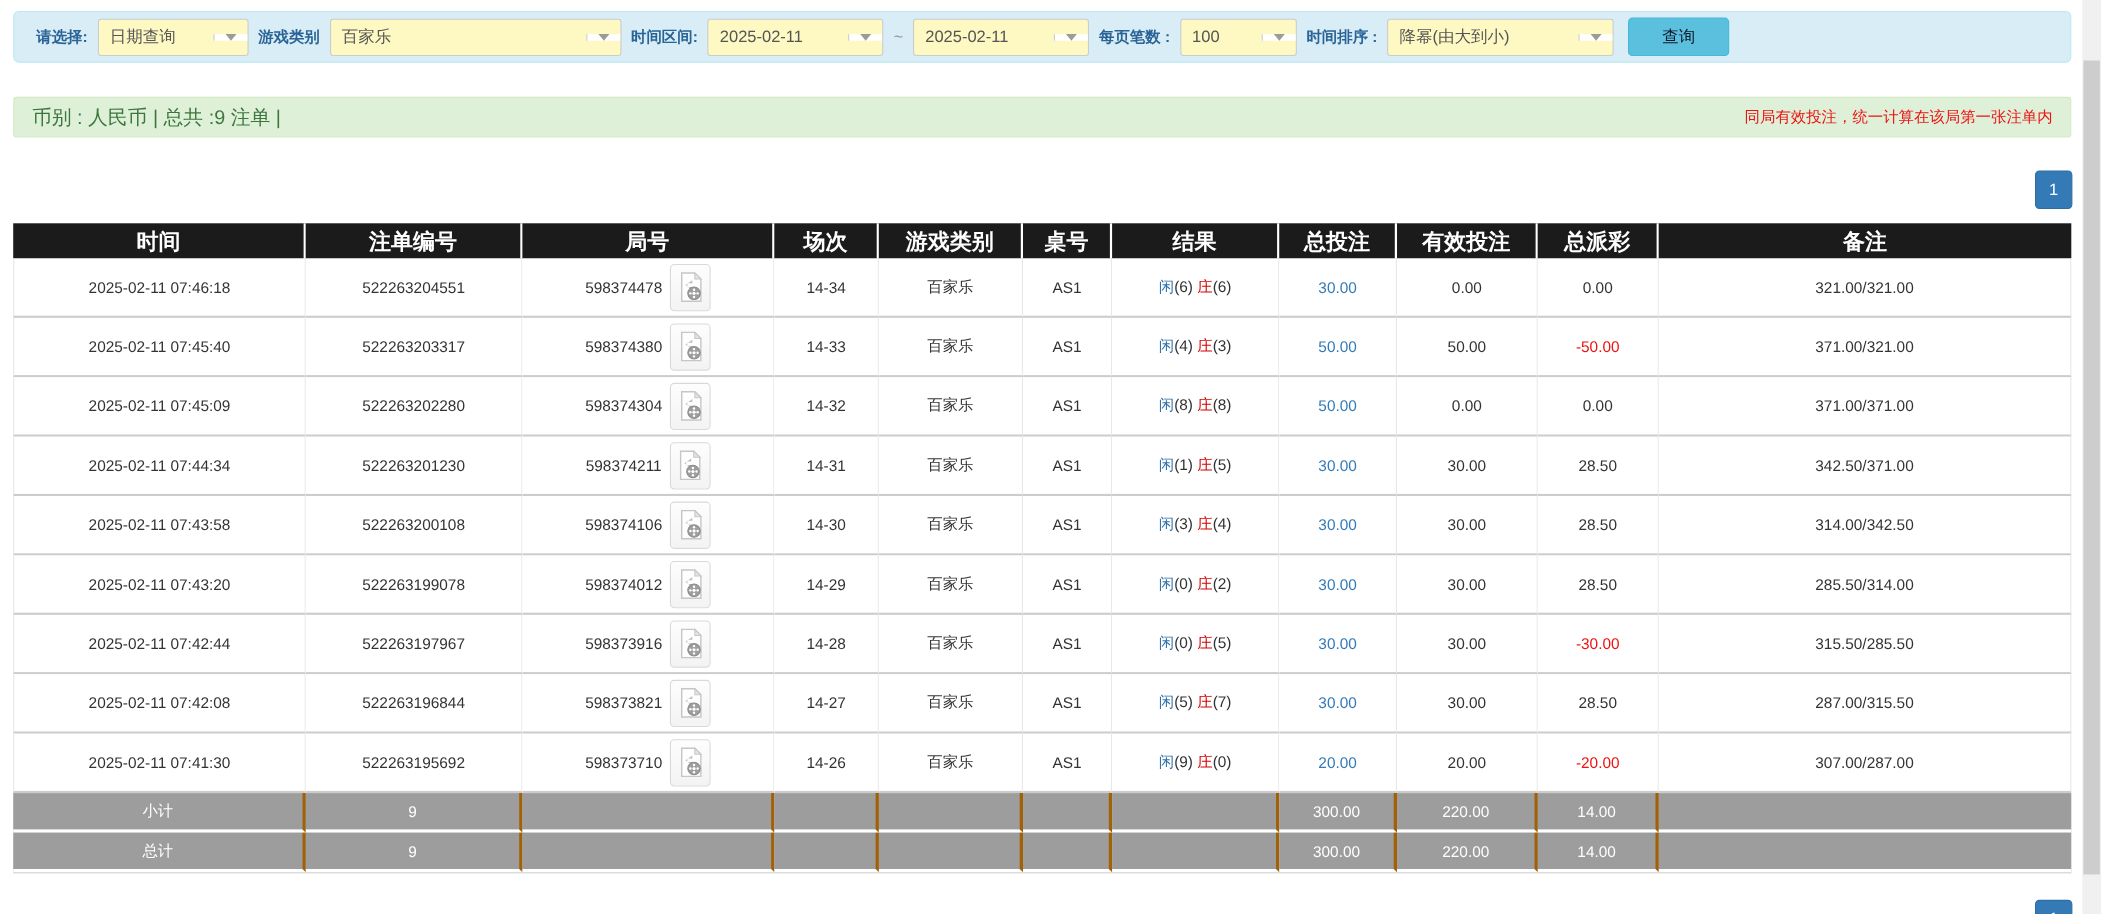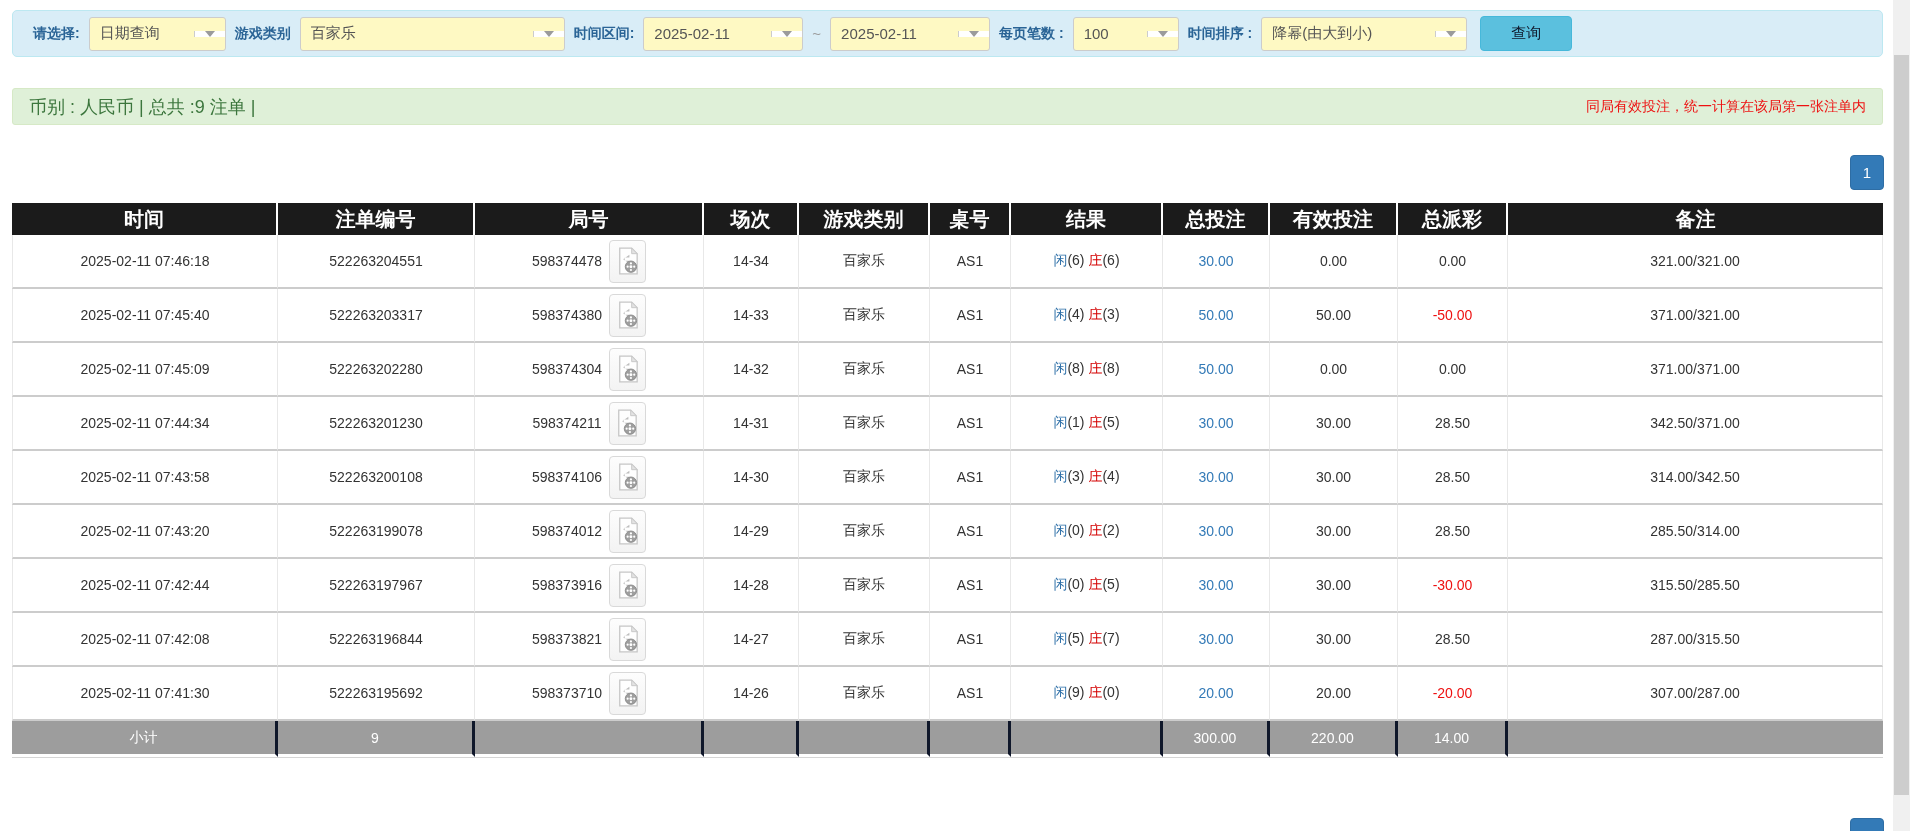--- a/index.html
+++ b/index.html
@@ -48,21 +48,21 @@
   tbody td:last-child { border-right:1px solid #e8e8e8; }
   .round-wrap { display:inline-flex; align-items:center; gap:7px; }
   .video-btn { width:37px; height:43px; background:linear-gradient(#fdfdfd,#f3f3f3);
     border:1px solid #d9d9d9; border-radius:4px; display:inline-flex; align-items:center; justify-content:center; cursor:pointer; padding:0; }
   .res-p { color:var(--player-blue,#3071a9); }
   .res-b { color:var(--banker-red,#d30000); }
   .res-n { color:#333; }
   .bet-link { color:var(--bet-link-blue,#337ab7); cursor:pointer; }
   .neg { color:var(--negative-red,#ee0000); }
   tr.summary-row td { height:36px; background:var(--gray-row-bg,#9d9d9d); color:#fff; font-size:14px;
-    border-right:3px solid #0f172a; border-bottom:3px solid #fff; border-left:none; }
+    border-right:3px solid #a16207; border-bottom:3px solid #fff; border-left:none; }
   tr.summary-row td:last-child { border-right:none; }
   .table-bottom-line { height:1px; background:#d5d5d5; width:1871px; }
 
   
   .scrollbar-track { position:absolute; right:0; top:0; width:17px; height:831px; background:#f0f0f0; }
   .scrollbar-thumb { position:absolute; left:1px; top:55px; width:15px; height:740px; background:#cdcdcd; }
 </style>
 </head>
 <body>
 
@@ -410,20 +410,33 @@
             <td></td>
             <td></td>
             <td></td>
             <td></td>
             <td></td>
             <td>300.00</td>
             <td>220.00</td>
             <td>14.00</td>
             <td></td>
           </tr>
+          <tr class="summary-row">
+            <td>总计</td>
+            <td>9</td>
+            <td></td>
+            <td></td>
+            <td></td>
+            <td></td>
+            <td></td>
+            <td>300.00</td>
+            <td>220.00</td>
+            <td>14.00</td>
+            <td></td>
+          </tr>
         </tbody>
     </table>
     <div class="table-bottom-line"></div>
   </div>
 
   <div class="page-btn bottom">1</div>
 
   <div class="scrollbar-track">
     <div class="scrollbar-thumb"></div>
   </div>

